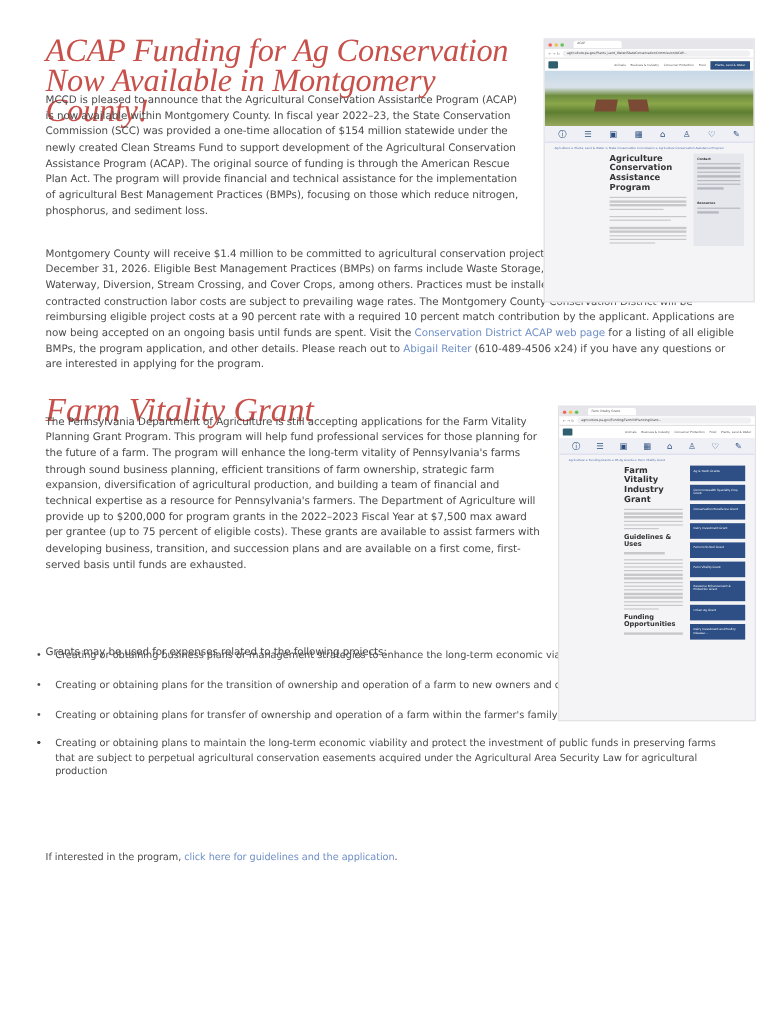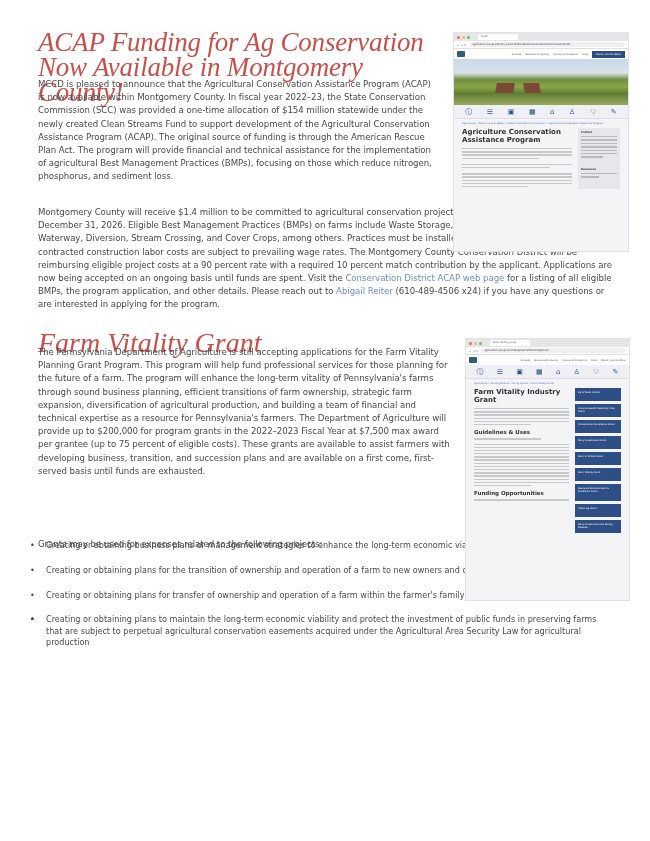--- a/index.html
+++ b/index.html
@@ -44,21 +44,21 @@
   .site-header { height: 10px; background:#fff; display:flex; align-items:center; justify-content:flex-end; padding: 0 3px; gap: 4px; font-size: 2.4px; color:#555; position:relative; }
   .site-logo { position:absolute; left:3px; top:2px; width:8px; height:6px; background:#2f5f6f; border-radius:1px; }
   .nav-active { background:#2d4f7f; color:#fff; padding: 2px 4px; }
   .hero { height: 46px; background: linear-gradient(180deg, #c7d8e7 0%, #d9e2ea 30%, #6f8d3f 45%, #8aa74a 60%, #5f7e32 75%, #97a85e 100%); position: relative; }
   .hero .strip1 { position:absolute; left:42px; top:24px; width:18px; height:10px; background:#7a4a35; transform: skewX(-10deg); }
   .hero .strip2 { position:absolute; left:70px; top:24px; width:16px; height:10px; background:#7a4a35; transform: skewX(10deg); }
   .iconrow { height: 14px; background:#eef0f5; display:flex; justify-content:space-around; align-items:center; padding: 0 4px; border-bottom:1px solid #dde; }
   .iconrow span { font-size: 7px; color:#2d4f7f; line-height: 8px; }
   .crumb { font-size: 2.4px; color:#4f6fae; padding: 3px 8px; }
   .tcontent { display:flex; padding: 0 8px; gap: 6px; }
-  .tmain { flex: 1; }
+  .tmain { flex: 1; margin-left: 46px; }
   .ttitle { font-family: "DejaVu Sans", sans-serif; font-weight: bold; font-size: 7px; line-height: 8px; color:#333; margin-bottom: 4px; }
   .tline { height: 1.4px; background:#c8c8cc; margin-bottom: 1.8px; }
   .tside { width: 42px; background:#e6e7ec; padding: 3px; }
   .tside .lbl { font-size: 2.6px; font-weight:bold; color:#333; margin-bottom:2px; }
   .tside .sl { height: 1.4px; background:#b8b8c0; margin-bottom:2px; }
   .tbtn { height: 13px; background:#2d4f86; margin-bottom: 3px; font-size: 2.4px; color:#fff; padding: 3px; line-height: 3px; }
   .tsub { font-weight: bold; font-size: 5.5px; color:#333; margin: 4px 0 3px; }
 </style>
 </head>
 <body>
@@ -147,20 +147,21 @@
 
   <ul class="bullets">
     <li><span class="dot">•</span><span>Creating or obtaining business plans or management strategies to enhance the long-term economic viability of a farm</span></li>
     <li><span class="dot">•</span><span>Creating or obtaining plans for the transition of ownership and operation of a farm to new owners and operators</span></li>
     <li><span class="dot">•</span><span>Creating or obtaining plans for transfer of ownership and operation of a farm within the farmer's family</span></li>
     <li><span class="dot">•</span></li>
     <li><span class="dot">•</span></li>
     <li style="padding-right:20px"><span class="dot">•</span><span>Creating or obtaining plans to maintain the long-term economic viability and protect the investment of public funds in preserving farms that are subject to perpetual agricultural conservation easements acquired under the Agricultural Area Security Law for agricultural production</span></li>
   </ul>
 
+  <p class="body-text p5"><span>If interested in the program, </span><a href="#">click here for guidelines and the application</a><span>.</span></p>
 
   <div class="thumb thumb2">
     <div class="chrome-bar">
       <span class="traffic" style="background:#ee6a5f"></span>
       <span class="traffic" style="background:#f5bf4f"></span>
       <span class="traffic" style="background:#61c554"></span>
       <span class="tab-pill">Farm Vitality Grant</span>
     </div>
     <div class="url-bar">
       <span style="font-size:3px;color:#777">← → ↻</span>

